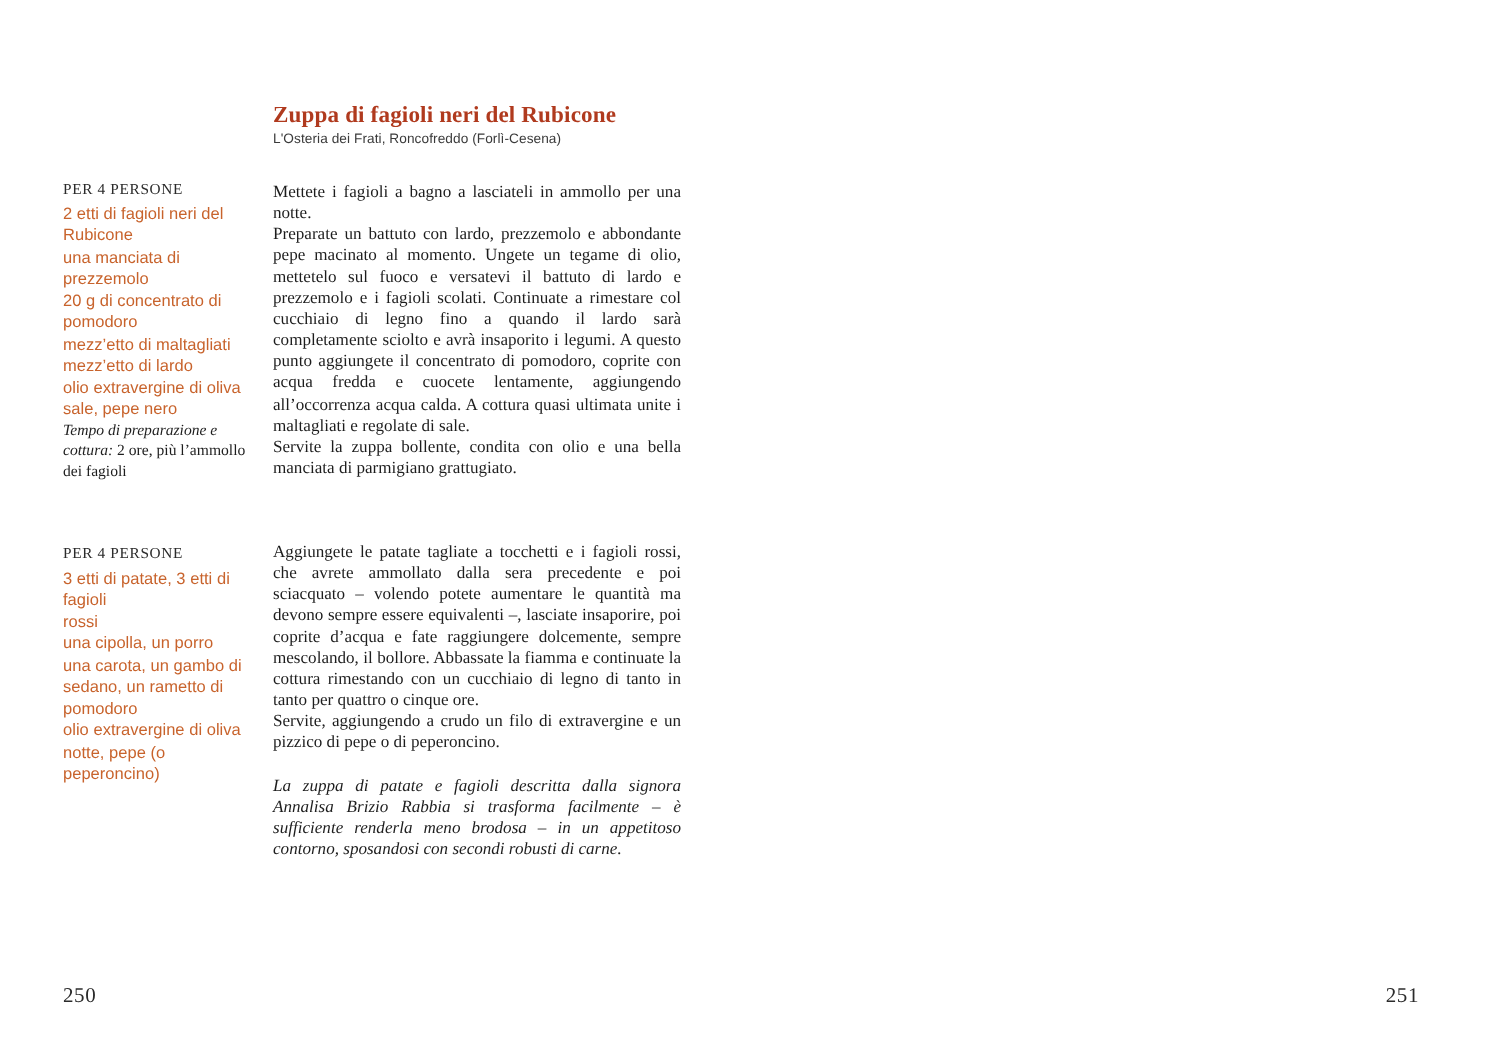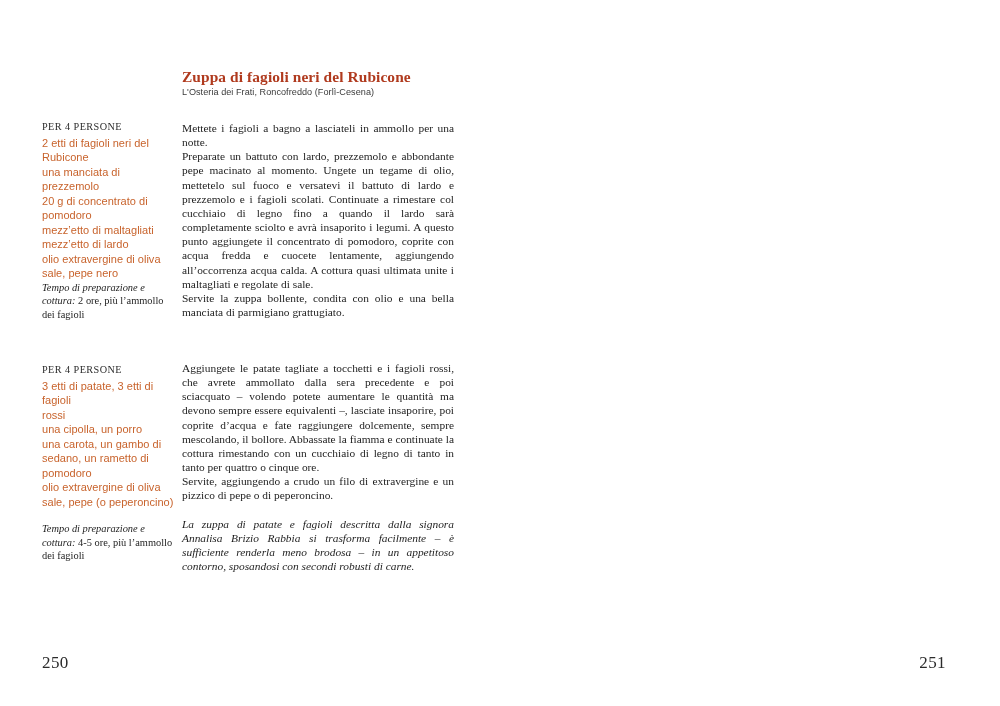--- a/index.html
+++ b/index.html
@@ -27,21 +27,21 @@
     height: 706px;
     box-sizing: border-box;
   }
   .page-left  { left: 0;   width: 500px; }
   .page-right { left: 500px; width: 500px; }
 
   .folio {
     position: absolute;
     bottom: 33px;
     font-family: "Liberation Serif", "DejaVu Serif", serif;
-    font-size: 17px;
+    font-size: 14px;
     color: #2b2b2b;
     letter-spacing: 0.4px;
   }
   .folio-left  { left: 42px; }
   .folio-right { right: 54px; }
 
   
   .side-col {
     position: absolute;
     width: 132px;
@@ -166,23 +166,22 @@
     <div class="side-col left-side-col" style="top:363px;">
       <p class="serves">PER 4 PERSONE</p>
       <ul class="ingredients">
         <li>3 etti di patate, 3 etti di fagioli</li>
         <li>rossi</li>
         <li>una cipolla, un porro</li>
         <li>una carota, un gambo di</li>
         <li>sedano, un rametto di</li>
         <li>pomodoro</li>
         <li>olio extravergine di oliva</li>
-        <li>sale, pepe (o peperoncino)</li>
+        <li>notte, pepe (o peperoncino)</li>
       </ul>
-      <p class="timing spaced"><span class="tlabel">Tempo di preparazione e cottura:</span><span> 4-5 ore, più l’ammollo dei fagioli</span></p>
     </div>
 
     <div class="body-col left-body-col" style="top:361px;">
       <p class="para">Aggiungete le patate tagliate a tocchetti e i fagioli rossi, che avrete ammollato dalla sera precedente e poi sciacquato – volendo potete aumentare le quantità ma devono sempre essere equivalenti –, lasciate insaporire, poi coprite d’acqua e fate raggiungere dolcemente, sempre mescolando, il bollore. Abbassate la fiamma e continuate la cottura rimestando con un cucchiaio di legno di tanto in tanto per quattro o cinque ore.</p>
       <p class="para">Servite, aggiungendo a crudo un filo di extravergine e un pizzico di pepe o di peperoncino.</p>
       <p class="note">La zuppa di patate e fagioli descritta dalla signora Annalisa Brizio Rabbia si trasforma facilmente – è sufficiente renderla meno brodosa – in un appetitoso contorno, sposandosi con secondi robusti di carne.</p>
     </div>
 
     <div class="folio folio-left">250</div>
   </div>

